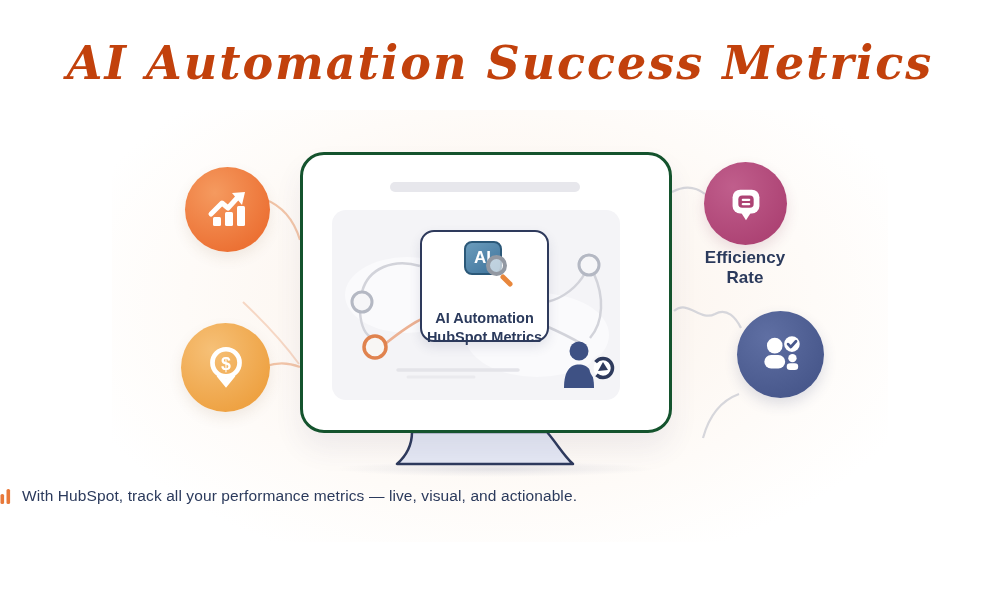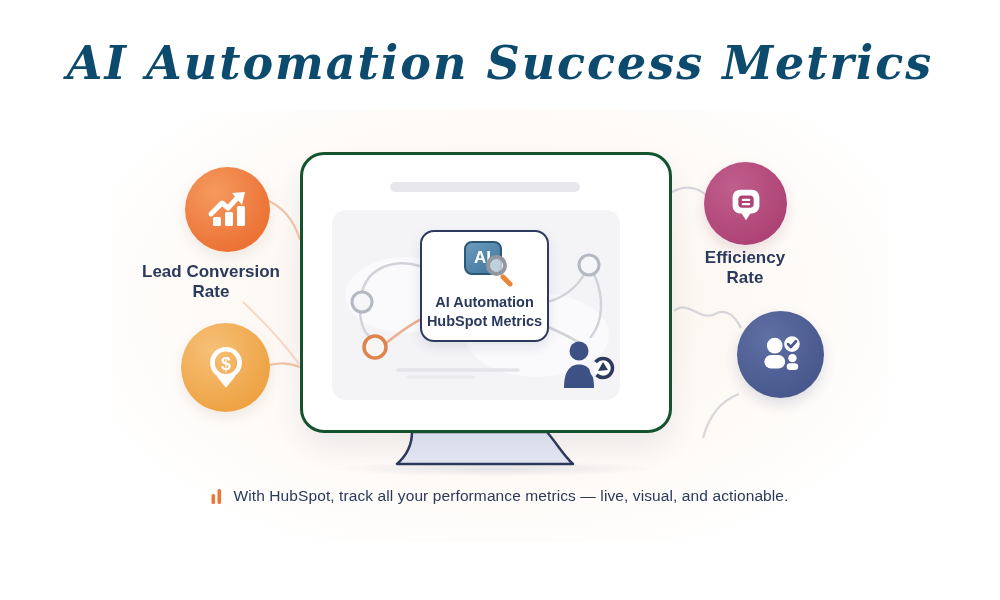--- a/index.html
+++ b/index.html
@@ -10,21 +10,21 @@
   }
   
   .backdrop {
     position:absolute; left:112px; top:110px; width:776px; height:432px;
     border-radius:70px;
     background:radial-gradient(ellipse at 50% 45%, rgba(250,238,228,0.85) 0%, rgba(253,247,241,0.55) 55%, rgba(255,255,255,0) 82%);
   }
   .title {
     position:absolute; left:0; right:0; top:36px; text-align:center;
     font-family:"DejaVu Serif", serif; font-style:italic; font-weight:bold;
-    font-size:46px; letter-spacing:2px; color:#0c4a6e;
+    font-size:46px; letter-spacing:2px; color:#c2410c;
   }
   svg.connectors { position:absolute; left:0; top:0; width:1000px; height:600px; }
 
   
   .metric-circle { position:absolute; border-radius:50%;
     display:flex; align-items:center; justify-content:center;
     box-shadow:0 6px 14px rgba(120,80,40,0.10); }
   .mc-lead { left:185px; top:167px; width:85px; height:85px;
     background:radial-gradient(circle at 35% 30%, #f59a5f, #ec7134 75%); }
   .mc-cost { left:181px; top:323px; width:89px; height:89px;
@@ -63,30 +63,30 @@
   .ai-badge-wrap { position:relative; width:42px; height:40px; margin:9px auto 0; }
   .ai-badge { position:absolute; left:0; top:0; width:38px; height:34px;
     background:linear-gradient(145deg,#6b9cbc,#3e739b); border:2px solid #2b5878;
     border-radius:8px; color:#ffffff; font-weight:700; font-size:17px;
     line-height:30px; text-align:center; }
   .magnifier-lens { position:absolute; left:22px; top:14px; width:21px; height:21px;
     border:4px solid #9298a2; border-radius:50%;
     background:rgba(255,255,255,0.65); }
   .magnifier-handle { position:absolute; left:40px; top:32px; width:5px; height:15px;
     background:#e8873c; border-radius:3px; transform:rotate(-45deg); }
-  .card-title { margin-top:12px; color:#2b3a5c; font-size:14.5px; font-weight:700;
+  .card-title { margin-top:28px; color:#2b3a5c; font-size:14.5px; font-weight:700;
     line-height:1.3; }
 
   .monitor-stand { position:absolute; left:383px; top:429px; z-index:1; }
   .stand-shadow { position:absolute; left:335px; top:461px; width:320px; height:16px;
     background:radial-gradient(ellipse at center, rgba(100,110,150,0.16), rgba(100,110,150,0) 70%); }
 
   
   .caption { position:absolute; left:0; right:0; top:487px;
-    display:flex; align-items:center; justify-content:center; gap:10px; }
+    display:flex; align-items:center; justify-content:flex-start; gap:10px; }
   .caption-text { color:#2b3a5c; font-size:15.5px; font-weight:500; letter-spacing:0.1px; }
 </style>
 </head>
 <body>
 
 <div class="canvas">
 
   <div class="backdrop"></div>
 
   <div class="title">AI Automation Success Metrics</div>
@@ -102,21 +102,20 @@
 
   <div class="metric-circle mc-lead">
     <svg width="48" height="48" viewBox="0 0 48 48">
       <rect x="9" y="31" width="8" height="9" rx="1.5" fill="#ffffff"></rect>
       <rect x="21" y="26" width="8" height="14" rx="1.5" fill="#ffffff"></rect>
       <rect x="33" y="20" width="8" height="20" rx="1.5" fill="#ffffff"></rect>
       <path d="M7,28 L18,17 L24,22 L34,11" stroke="#ffffff" stroke-width="5" stroke-linecap="round" stroke-linejoin="round" fill="none"></path>
       <path d="M28,7 L41,6 L38,19 Z" fill="#ffffff"></path>
     </svg>
   </div>
-  <div class="metric-label ml-lead">Lead Conversion Rate</div>
 
   <div class="metric-circle mc-cost">
     <svg width="50" height="50" viewBox="0 0 48 48">
       <circle cx="24" cy="19" r="13" stroke="#ffffff" stroke-width="4.5" fill="none"></circle>
       <text x="24" y="25.5" text-anchor="middle" font-size="17" font-weight="bold" fill="#ffffff" font-family="Liberation Sans, sans-serif">$</text>
       <path d="M15,32 L24,43 L33,32 L28,30 L24,34 L20,30 Z" fill="#ffffff"></path>
     </svg>
   </div>
 
   <div class="metric-circle mc-engage">

